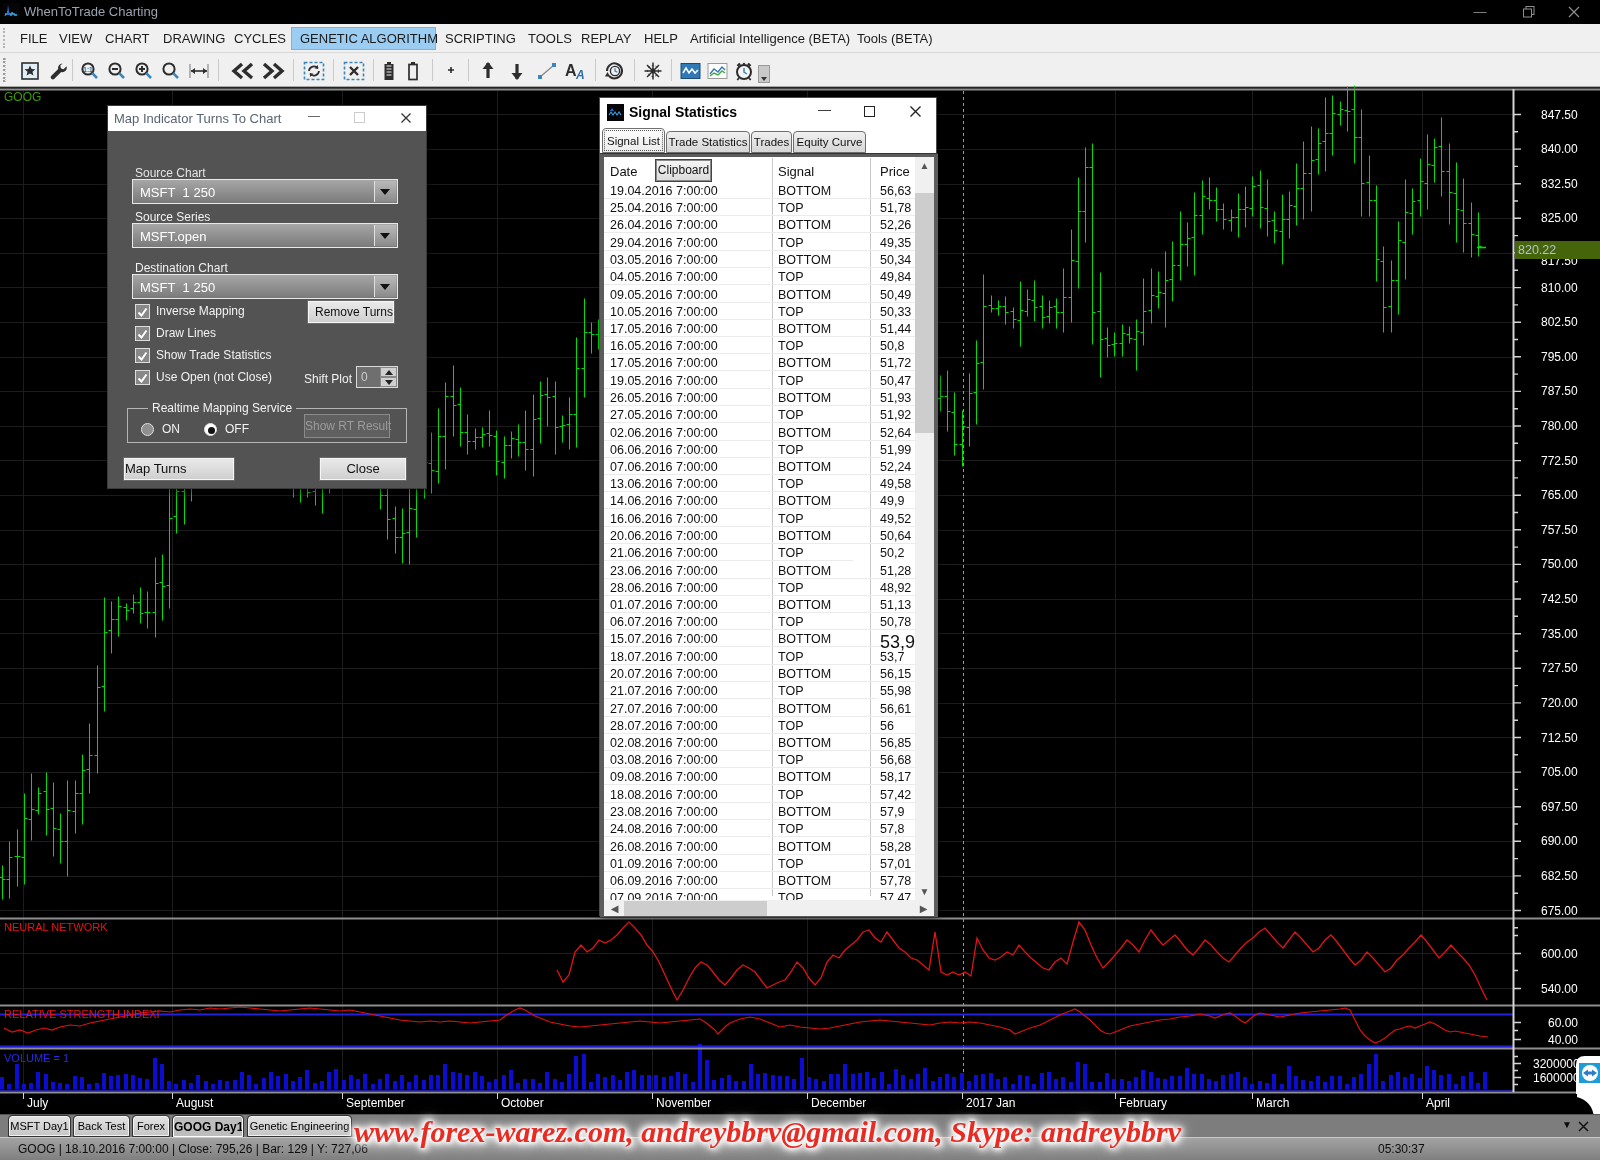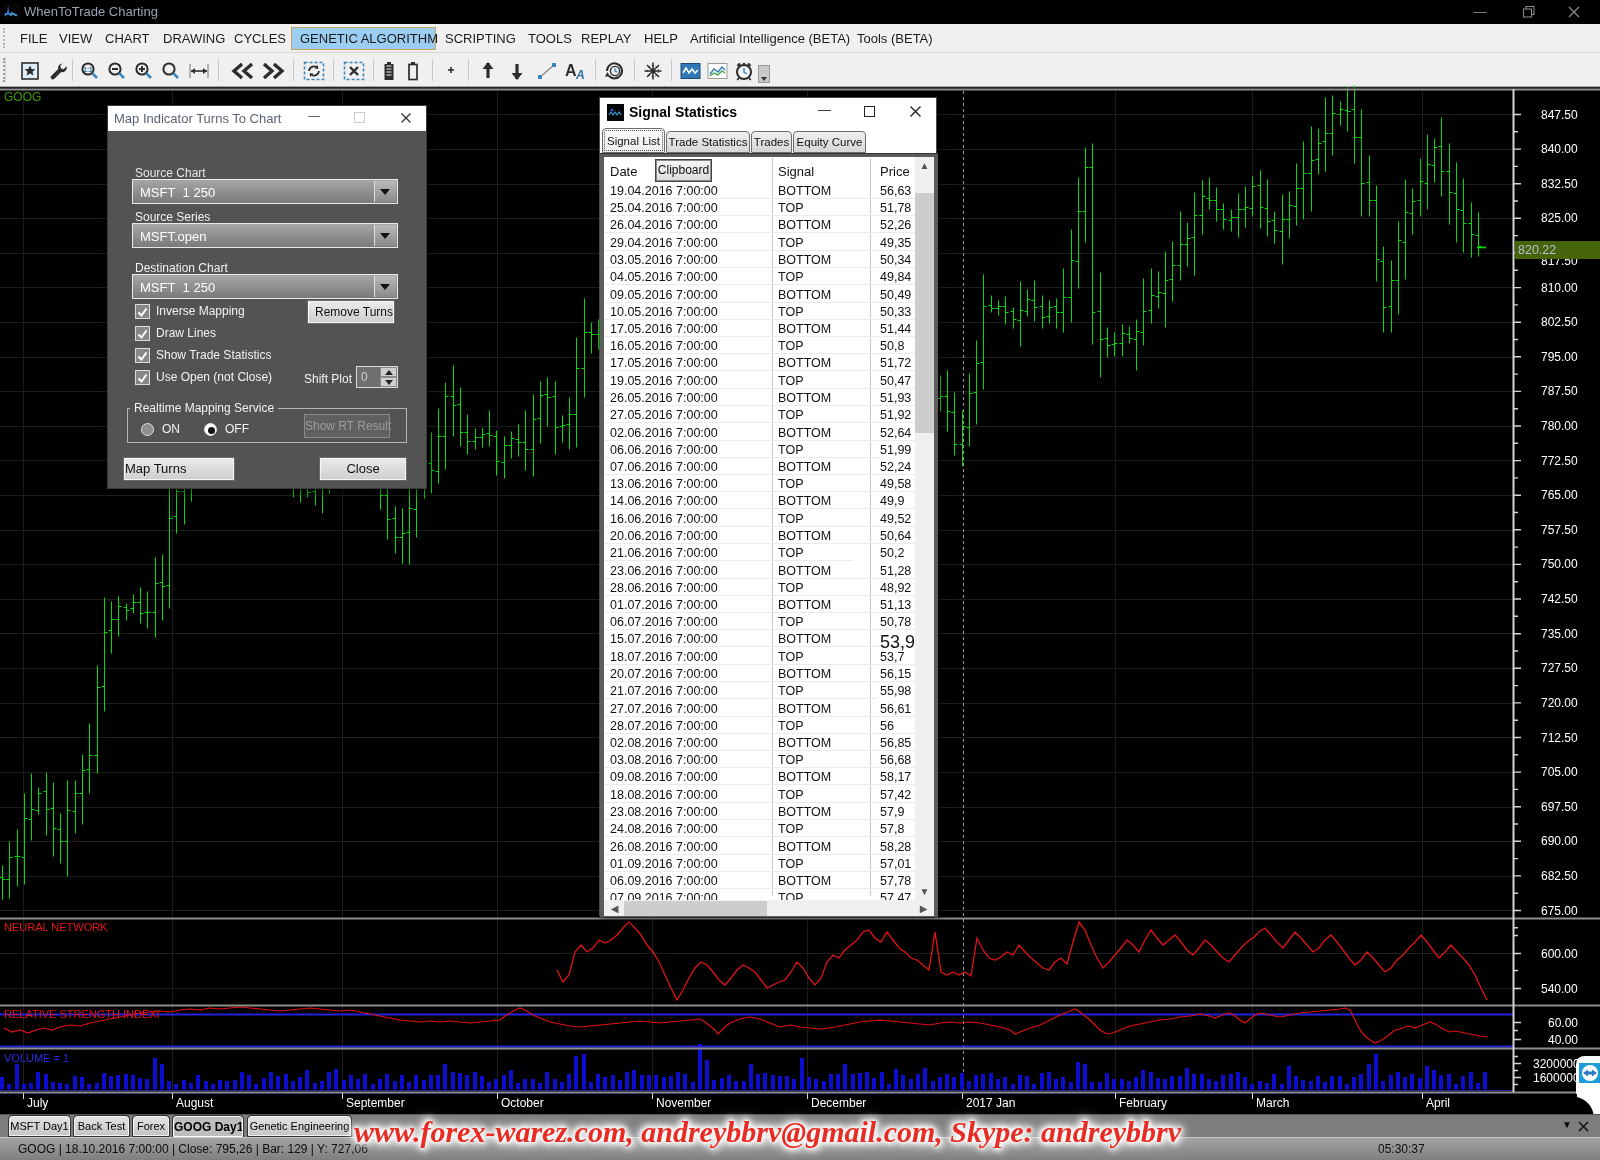--- a/index.html
+++ b/index.html
@@ -300,21 +300,21 @@
       <div class="abs" style="left:248px;top:260px;width:42px;height:22px;background:#6f6f6f;border:1px solid #dadada">
         <span class="abs" style="left:4px;top:3px;font-size:12px;color:#cfcfcf">0</span>
         <div class="abs" style="right:0;top:0;width:17px;height:10px;background:#cfcfcf;border:1px solid #888">
           <div class="abs" style="left:4px;top:2px;border-left:4px solid transparent;border-right:4px solid transparent;border-bottom:5px solid #222"></div>
         </div>
         <div class="abs" style="right:0;bottom:0;width:17px;height:10px;background:#cfcfcf;border:1px solid #888">
           <div class="abs" style="left:4px;top:2px;border-left:4px solid transparent;border-right:4px solid transparent;border-top:5px solid #222"></div>
         </div>
       </div>
       <fieldset class="abs" style="left:19px;top:295px;width:280px;height:42px;border:1px solid #b5b5b5">
-        <legend style="margin-left:2px;padding:0 4px;font-size:12px;color:#f2f2f2">Realtime Mapping Service</legend>
+        <legend style="margin-left:20px;padding:0 4px;font-size:12px;color:#f2f2f2">Realtime Mapping Service</legend>
       </fieldset>
       <div class="abs" style="left:33px;top:317px;width:13px;height:13px;border-radius:50%;background:#8f8f8f;border:1px solid #e0e0e0"></div>
       <span class="abs" style="left:54px;top:316px;font-size:12px;color:#f2f2f2;white-space:nowrap">ON</span>
       <div class="abs" style="left:96px;top:317px;width:13px;height:13px;border-radius:50%;background:#fff;border:1px solid #e0e0e0">
         <div class="abs" style="left:3px;top:3px;width:7px;height:7px;border-radius:50%;background:#111"></div>
       </div>
       <span class="abs" style="left:117px;top:316px;font-size:12px;color:#f2f2f2;white-space:nowrap">OFF</span>
       <div class="abs" style="left:196px;top:308px;width:86px;height:24px;background:#606060;border:1px solid #8a8a8a;text-align:center;line-height:22px;font-size:12px;color:#9c9c9c;white-space:nowrap">Show RT Result</div>
       <div class="abs" style="left:16px;top:352px;width:110px;height:22px;background:linear-gradient(#e9e9e9,#cfcfcf);border:1px solid #f5f5f5;outline:1px solid #6a6a6a;text-align:left;line-height:20px;font-size:13px;color:#111;white-space:nowrap;overflow:hidden">Map Turns</div>
       <div class="abs" style="left:212px;top:352px;width:86px;height:22px;background:linear-gradient(#e9e9e9,#cfcfcf);border:1px solid #f5f5f5;outline:1px solid #6a6a6a;text-align:center;line-height:20px;font-size:13px;color:#111;white-space:nowrap;overflow:hidden">Close</div>

